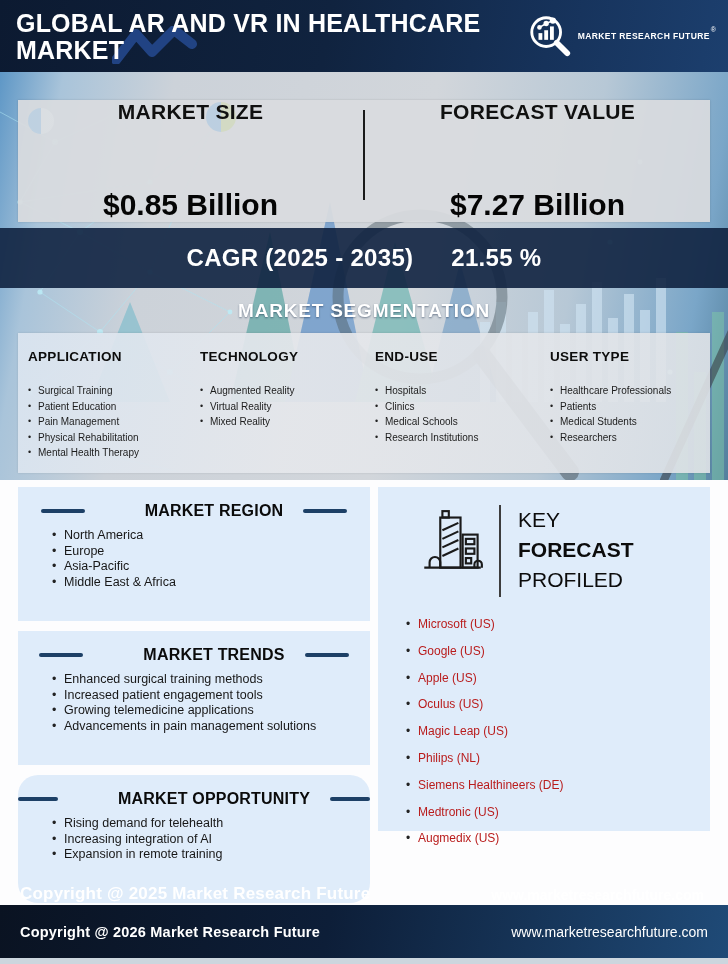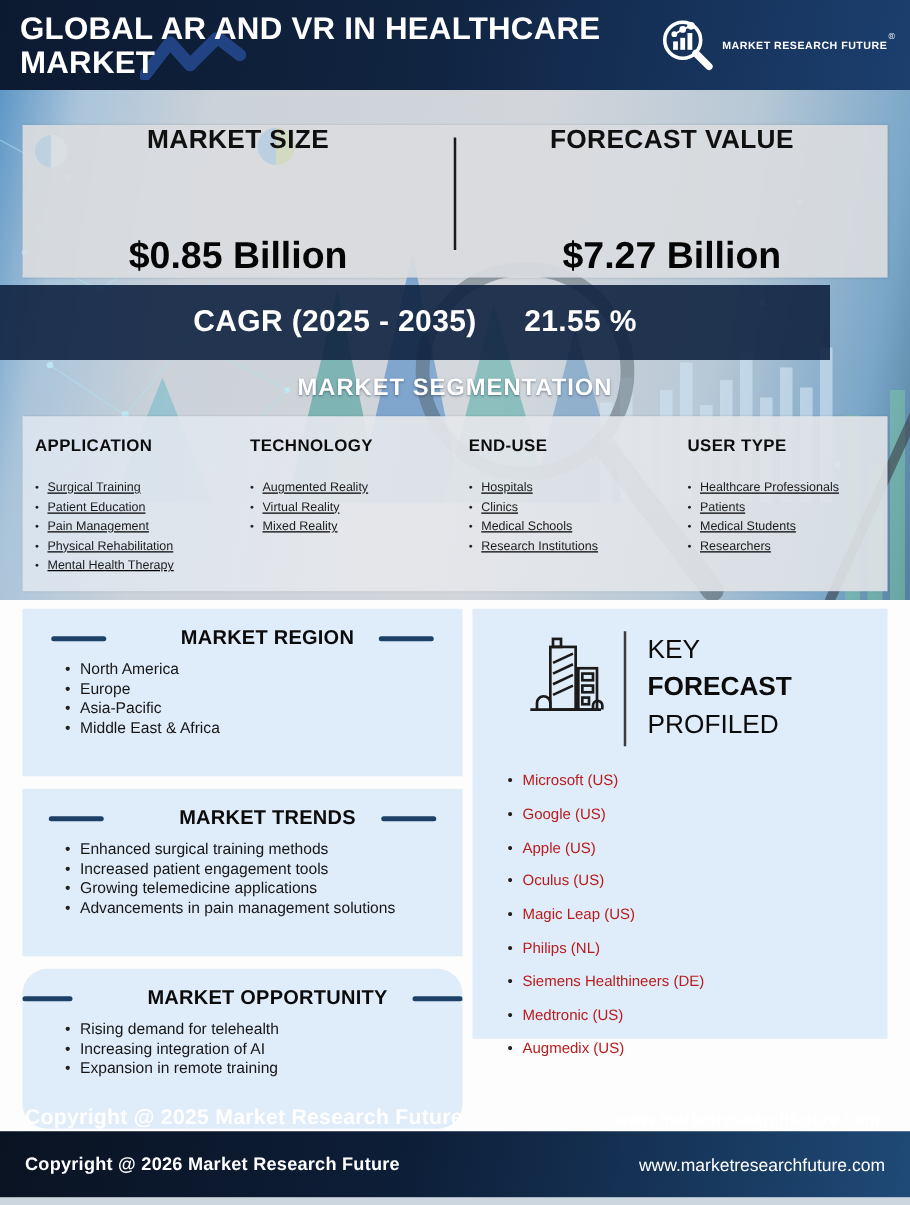--- a/index.html
+++ b/index.html
@@ -32,35 +32,35 @@
     background:rgba(217,219,223,.93);display:flex;box-shadow:0 0 2px rgba(0,0,0,.15);}
   .stats-half{flex:1;display:flex;flex-direction:column;align-items:center;justify-content:space-between;gap:4px;position:relative;}
   .stats-divider{width:2px;background:#1a1a1a;margin:10px 0 22px 0;}
   .stats-label{font-size:21px;font-weight:bold;color:#101010;letter-spacing:.3px;}
   .stats-value{font-size:30px;font-weight:bold;color:#050505;}
   .pie-deco{position:absolute;border-radius:50%;opacity:.5;}
   .pie1{left:10px;top:8px;width:26px;height:26px;background:linear-gradient(90deg,#a9c9e4 50%,#dfe3e6 50%);}
   .pie2{left:188px;top:2px;width:30px;height:30px;background:linear-gradient(90deg,#9fc3e2 50%,#cdd9a9 50%);}
 
   
-  .cagr-bar{position:absolute;left:0;top:156px;width:664px;height:60px;
+  .cagr-bar{position:absolute;left:0;top:156px;width:728px;height:60px;
     background:rgba(15,34,64,.90);display:flex;align-items:center;justify-content:center;gap:38px;}
   .cagr-label,.cagr-value{color:#fff;font-size:24px;font-weight:bold;letter-spacing:.3px;}
 
   
   .seg-title{position:absolute;left:0;top:228px;width:728px;text-align:center;
     color:#fff;font-size:19px;font-weight:bold;letter-spacing:.8px;text-shadow:0 1px 2px rgba(20,40,70,.5);}
   .seg-box{position:absolute;left:18px;top:261px;width:692px;height:140px;
     background:linear-gradient(100deg,rgba(219,229,240,.92) 0%,rgba(229,231,235,.93) 40%,rgba(224,227,231,.90) 100%);
     box-shadow:0 0 2px rgba(0,0,0,.12);}
   .seg-col{position:absolute;top:0;height:140px;}
   .seg-col.c1{left:10px;width:168px;} .seg-col.c2{left:182px;width:168px;}
   .seg-col.c3{left:357px;width:168px;} .seg-col.c4{left:532px;width:155px;}
   .seg-head{position:absolute;top:16px;font-size:13.5px;font-weight:bold;color:#0d0d0d;letter-spacing:.3px;}
-  .seg-list{position:absolute;top:50px;list-style:none;text-decoration:underline;}
+  .seg-list{position:absolute;top:50px;list-style:none;}
   .seg-list li{font-size:10px;color:#1c1c1c;line-height:15.5px;padding-left:10px;position:relative;}
   .seg-list li::before{content:"•";position:absolute;left:0;top:0;font-size:9px;color:#222;}
 
   
   .panel{position:absolute;background:var(--light-blue-panel);}
   .panel-region{left:18px;top:487px;width:352px;height:134px;}
   .panel-trends{left:18px;top:631px;width:352px;height:134px;}
   .panel-opportunity{left:18px;top:775px;width:352px;height:128px;border-radius:20px;}
   .panel-companies{left:378px;top:487px;width:332px;height:344px;}
 

